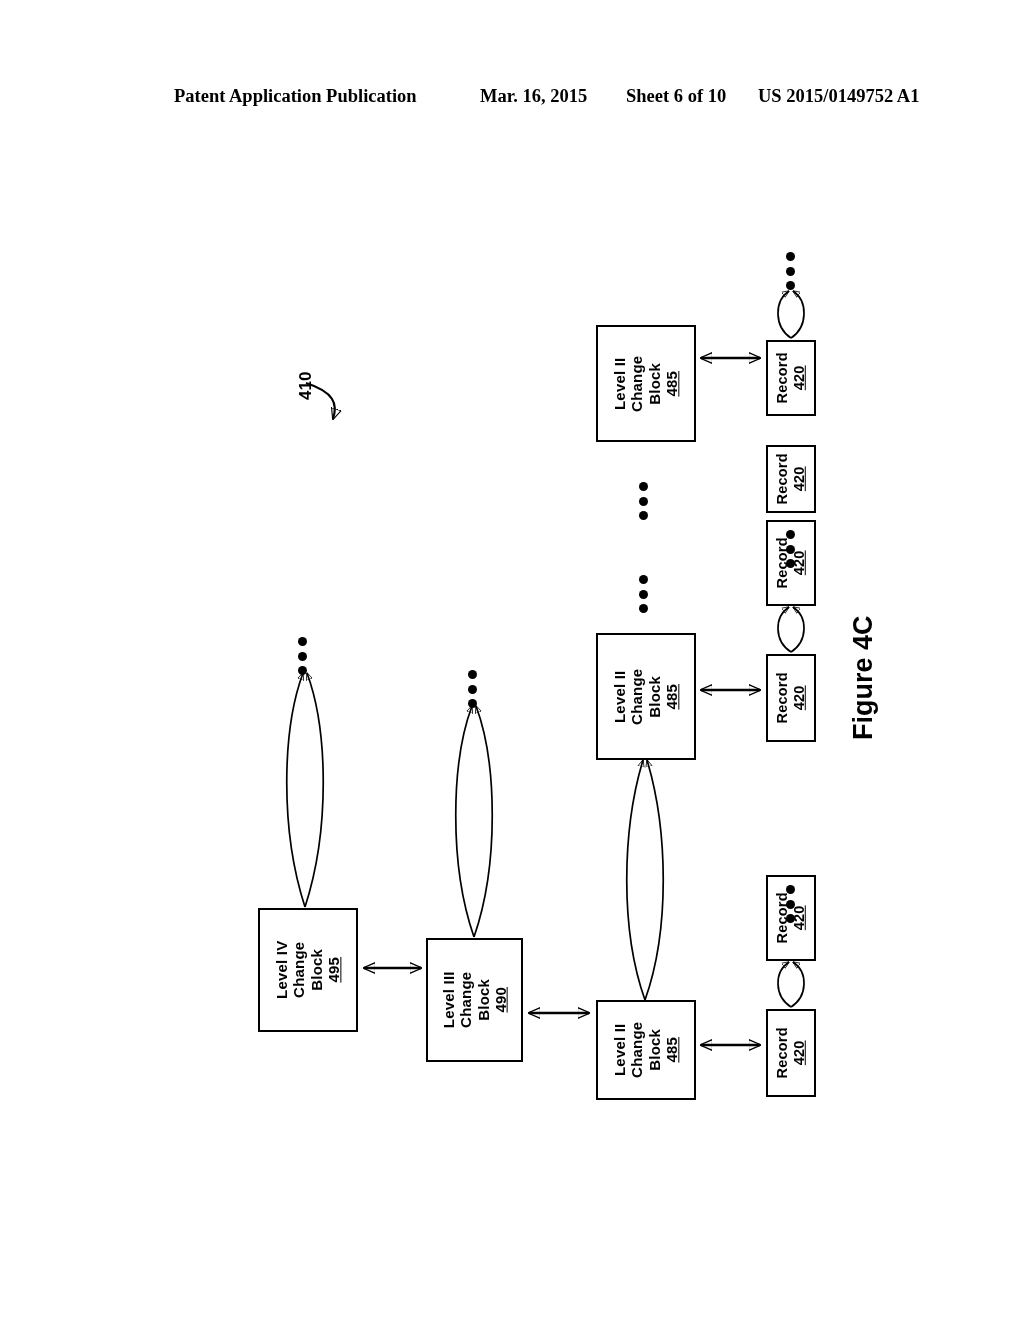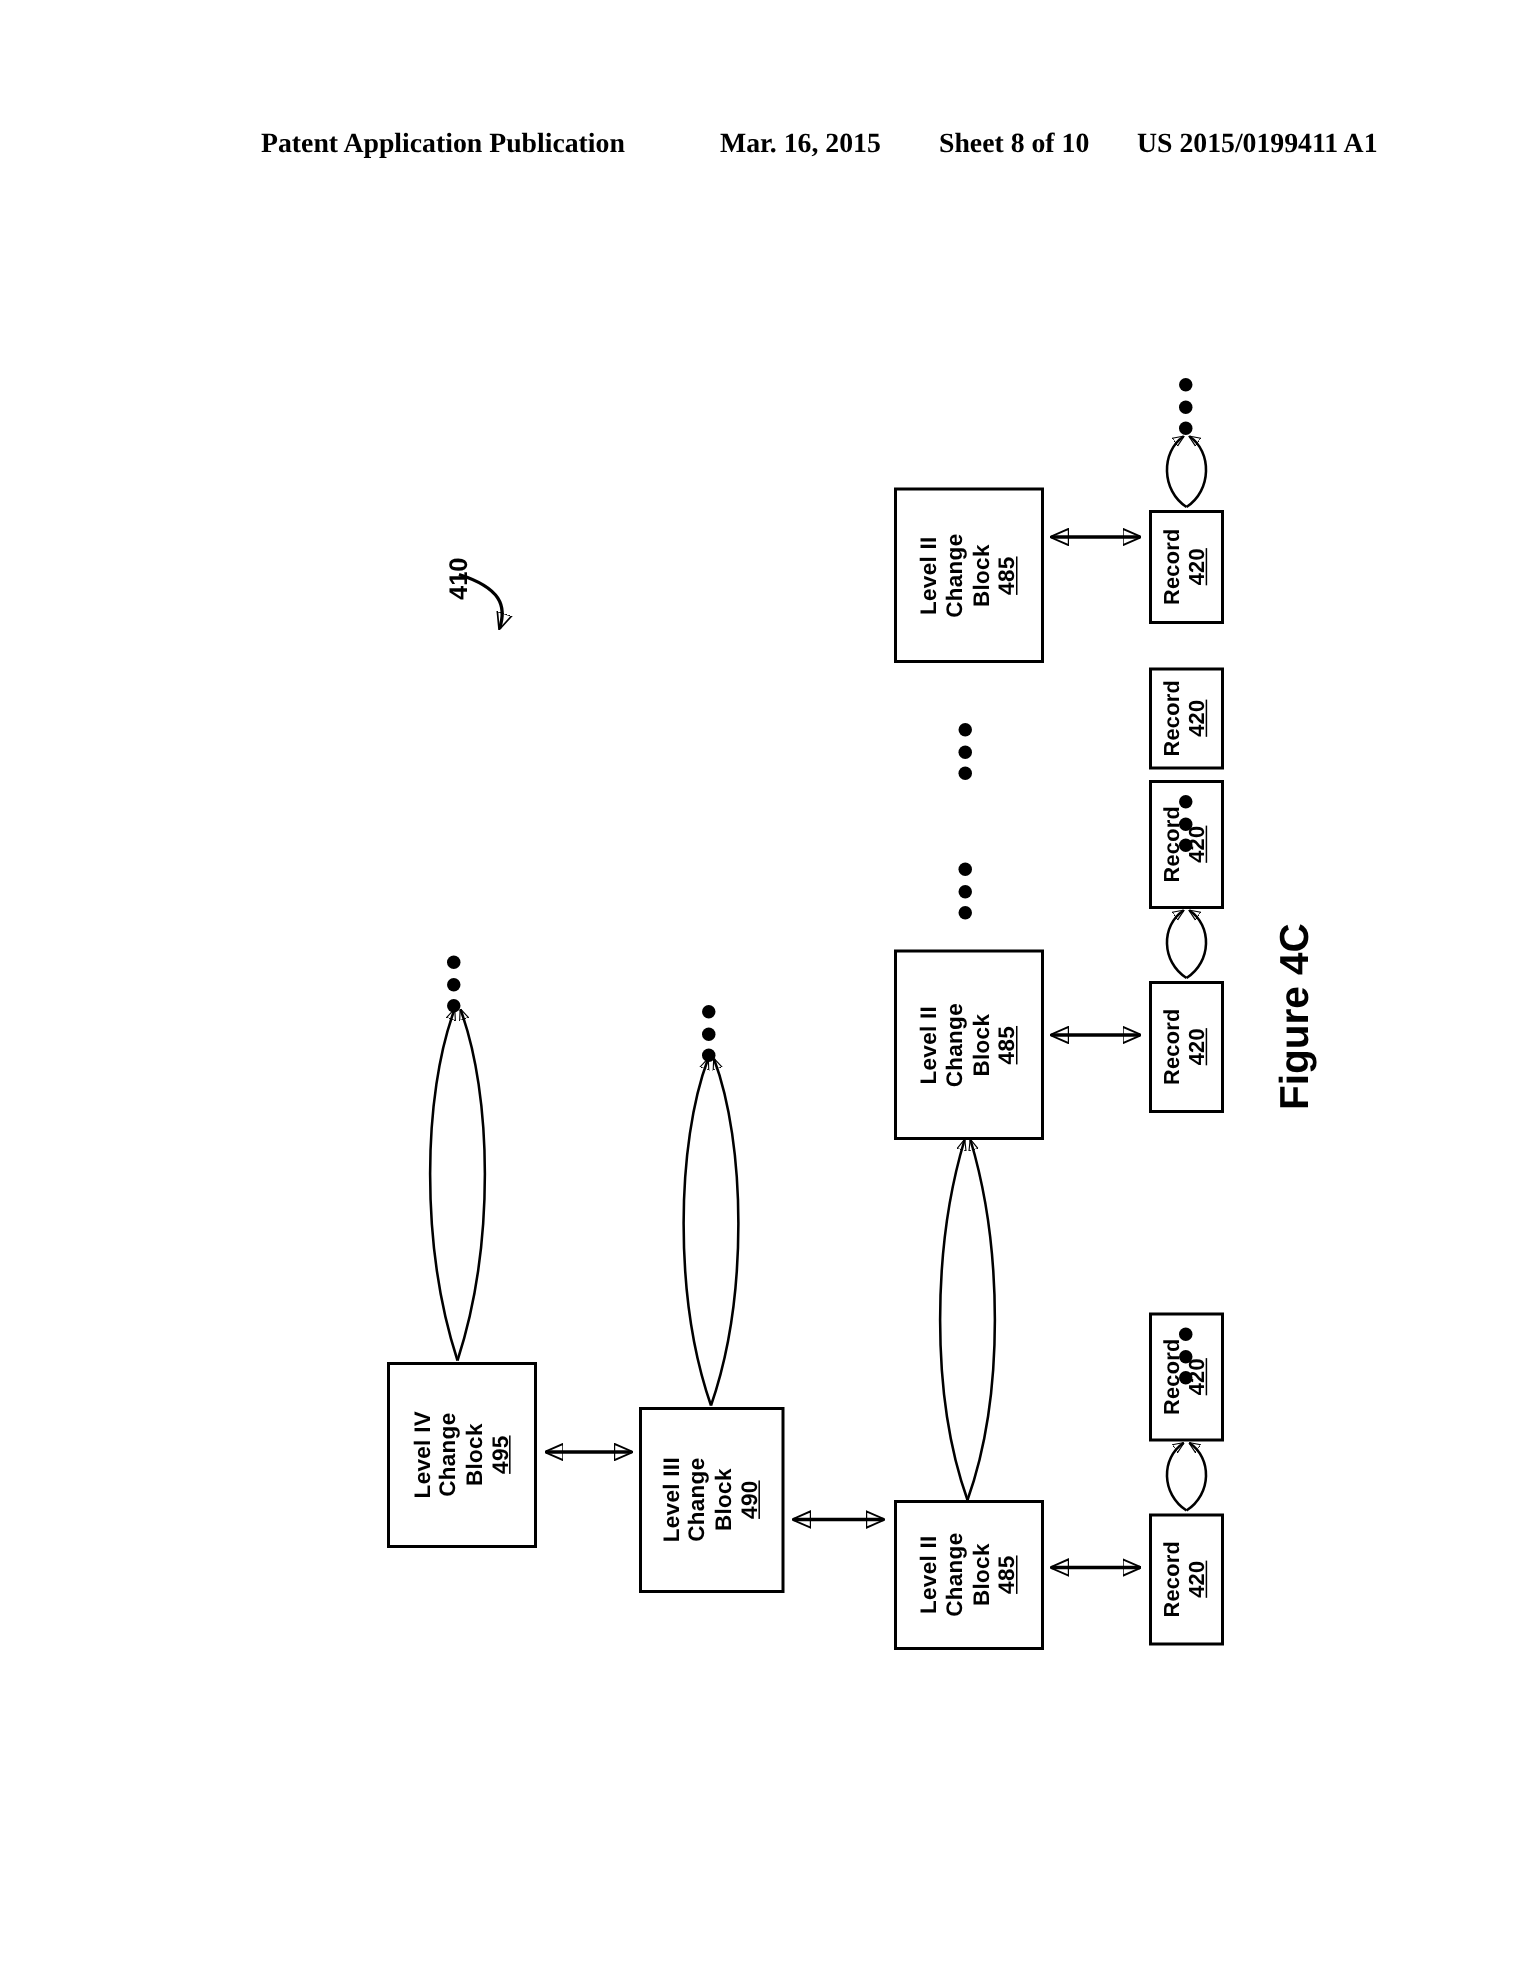--- a/index.html
+++ b/index.html
@@ -114,22 +114,22 @@
   #wires path, #wires line { fill: none; stroke: #000; }
 </style>
 </head>
 <body>
 
 <div id="page">
 
   <div class="pat-header">
     <span class="hdr-pub">Patent Application Publication</span>
     <span class="hdr-date">Mar. 16, 2015</span>
-    <span class="hdr-sheet">Sheet 8 of 10</span>
-    <span class="hdr-num">US 2015/0199411 A1</span>
+    <span class="hdr-sheet">Sheet 6 of 10</span>
+    <span class="hdr-num">US 2015/0149752 A1</span>
   </div>
 
   <svg id="wires" viewBox="0 0 1024 1320">
     <defs>
       <marker id="ah" viewBox="0 0 10 10" refX="9.2" refY="5" markerWidth="5.2" markerHeight="5.2" orient="auto-start-reverse">
         <path d="M0,0.6 L10,5 L0,9.4 z" fill="#000" stroke="none"></path>
       </marker>
       <marker id="ahs" viewBox="0 0 10 10" refX="9.2" refY="5" markerWidth="4.4" markerHeight="4.4" orient="auto-start-reverse">
         <path d="M0,0.8 L10,5 L0,9.2 z" fill="#000" stroke="none"></path>
       </marker>

